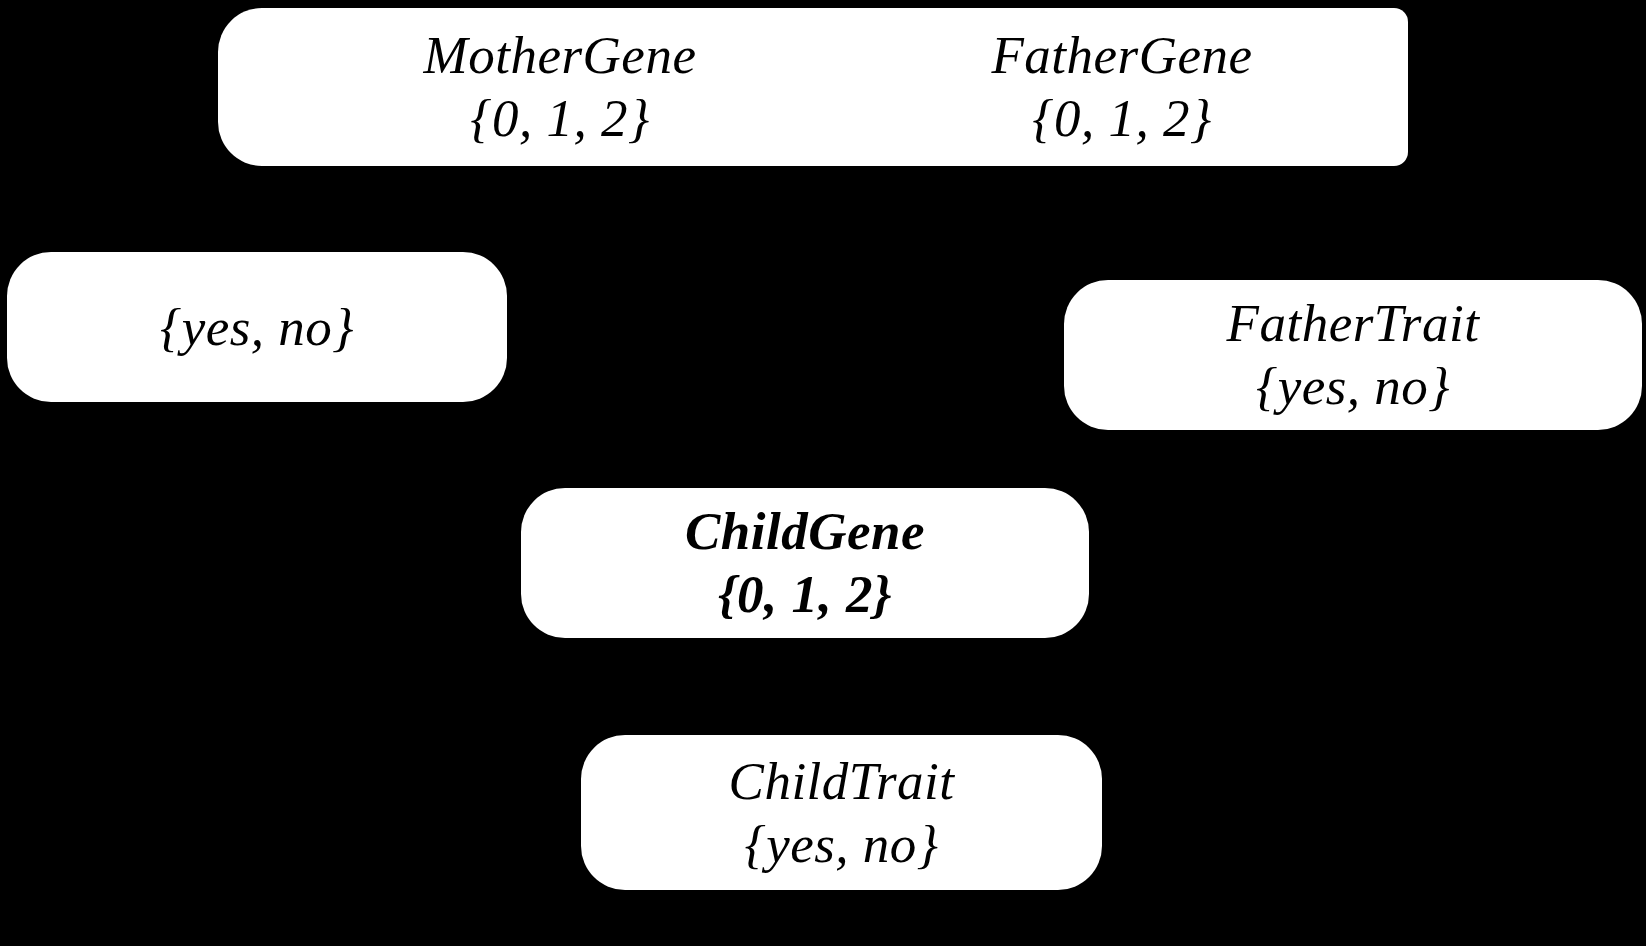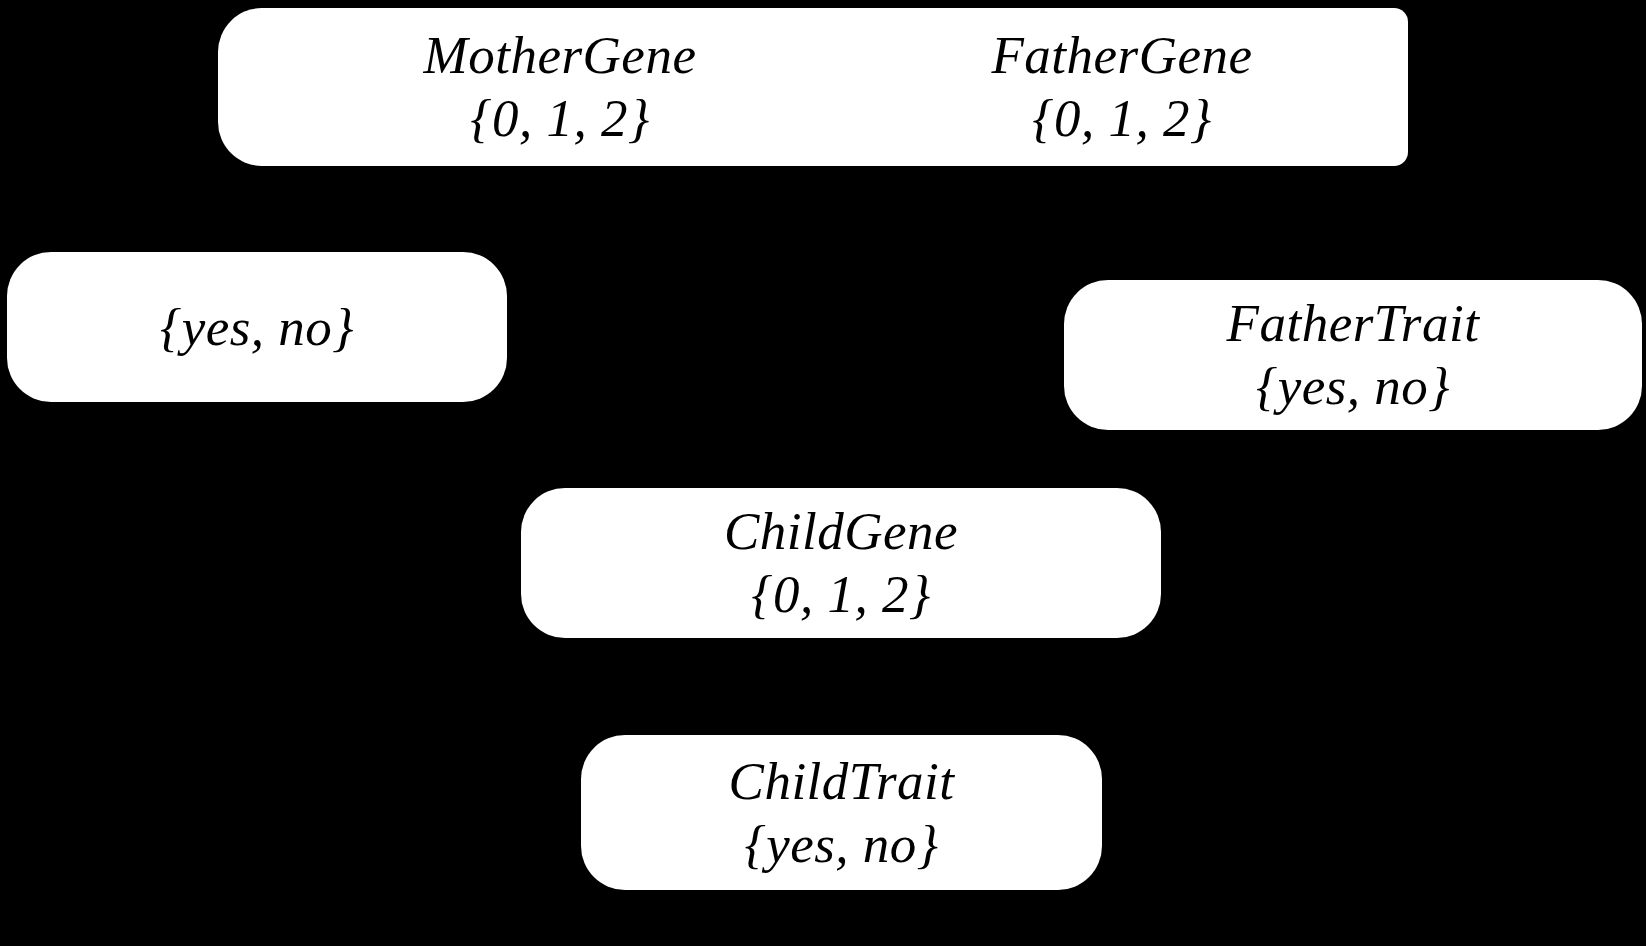--- a/index.html
+++ b/index.html
@@ -42,21 +42,21 @@
   .node .domain {
     display: block;
     white-space: nowrap;
   }
 
   
   #node-mother-gene  { left: 218px; top: 8px;   width: 684px; height: 158px; }
   #node-father-gene  { left: 836px; top: 8px;   width: 572px; height: 158px; border-radius: 14px; }
   #node-mother-trait { left: 7px;   top: 252px; width: 500px; height: 150px; }
   #node-father-trait { left: 1064px;top: 252px; width: 578px; height: 150px; margin-top: 28px; }
-  #node-child-gene   { left: 521px; top: 488px; width: 640px; height: 150px; }
+  #node-child-gene   { left: 521px; top: 488px; width: 568px; height: 150px; font-weight: bold; }
   #node-child-trait  { left: 581px; top: 735px; width: 521px; height: 155px; }
 </style>
 </head>
 <body>
 
 <div id="canvas">
 
   <div class="node" id="node-mother-gene">
     <span class="name">MotherGene</span>
     <span class="domain">{0, 1, 2}</span>

